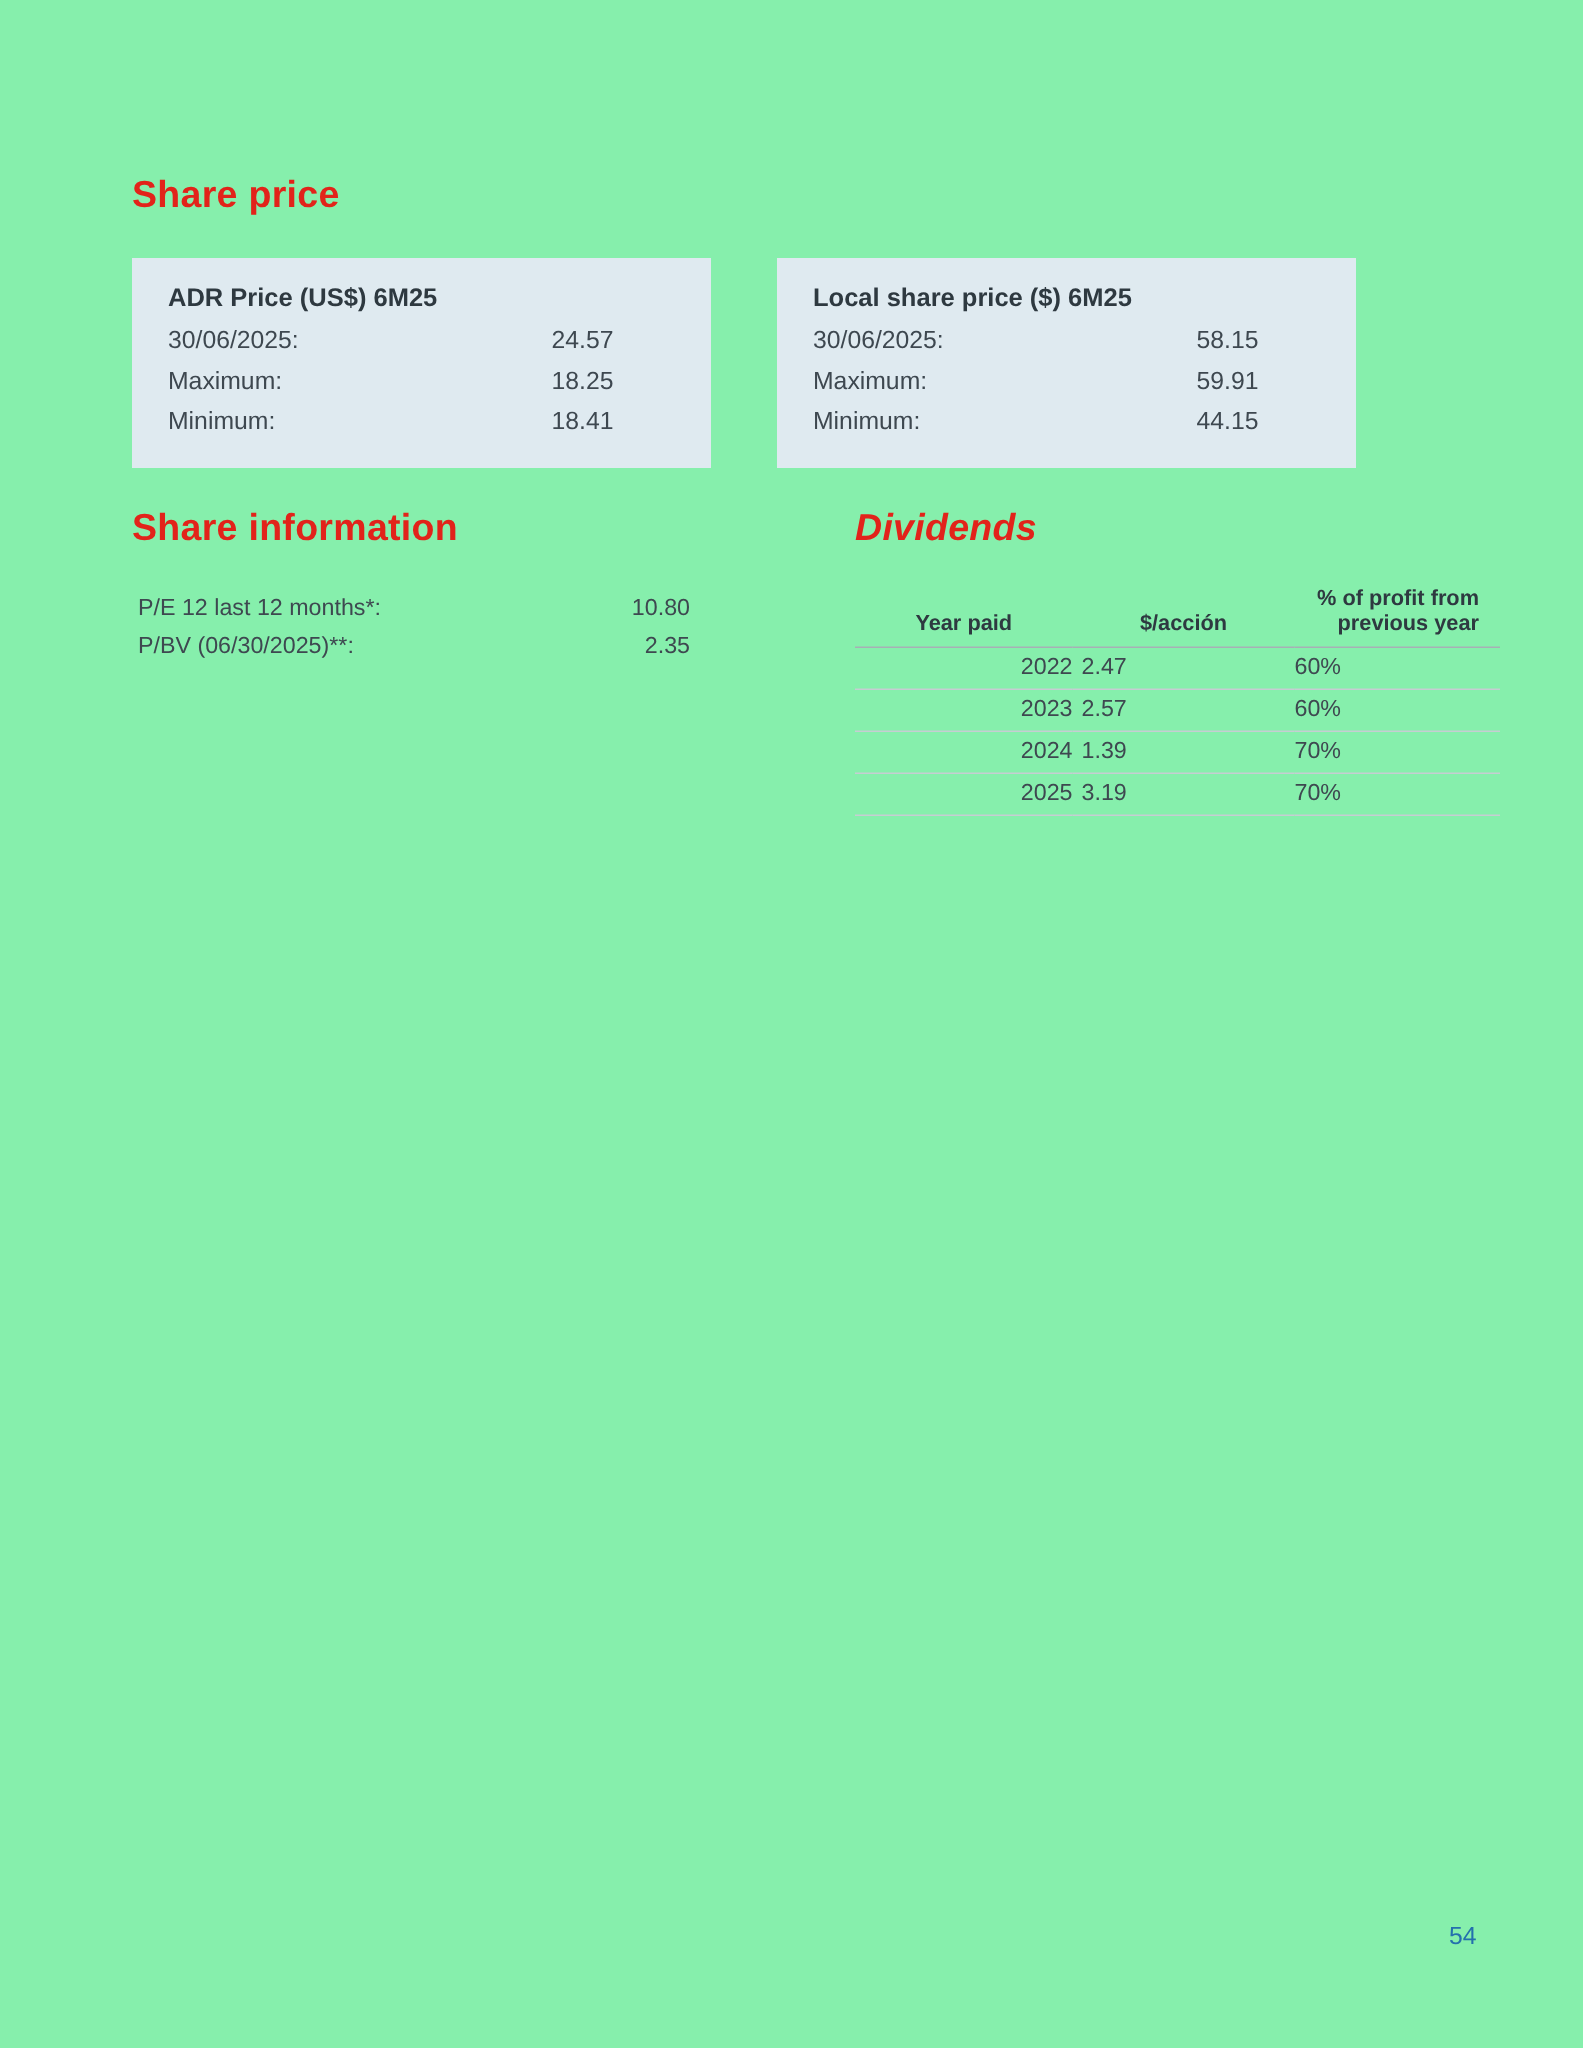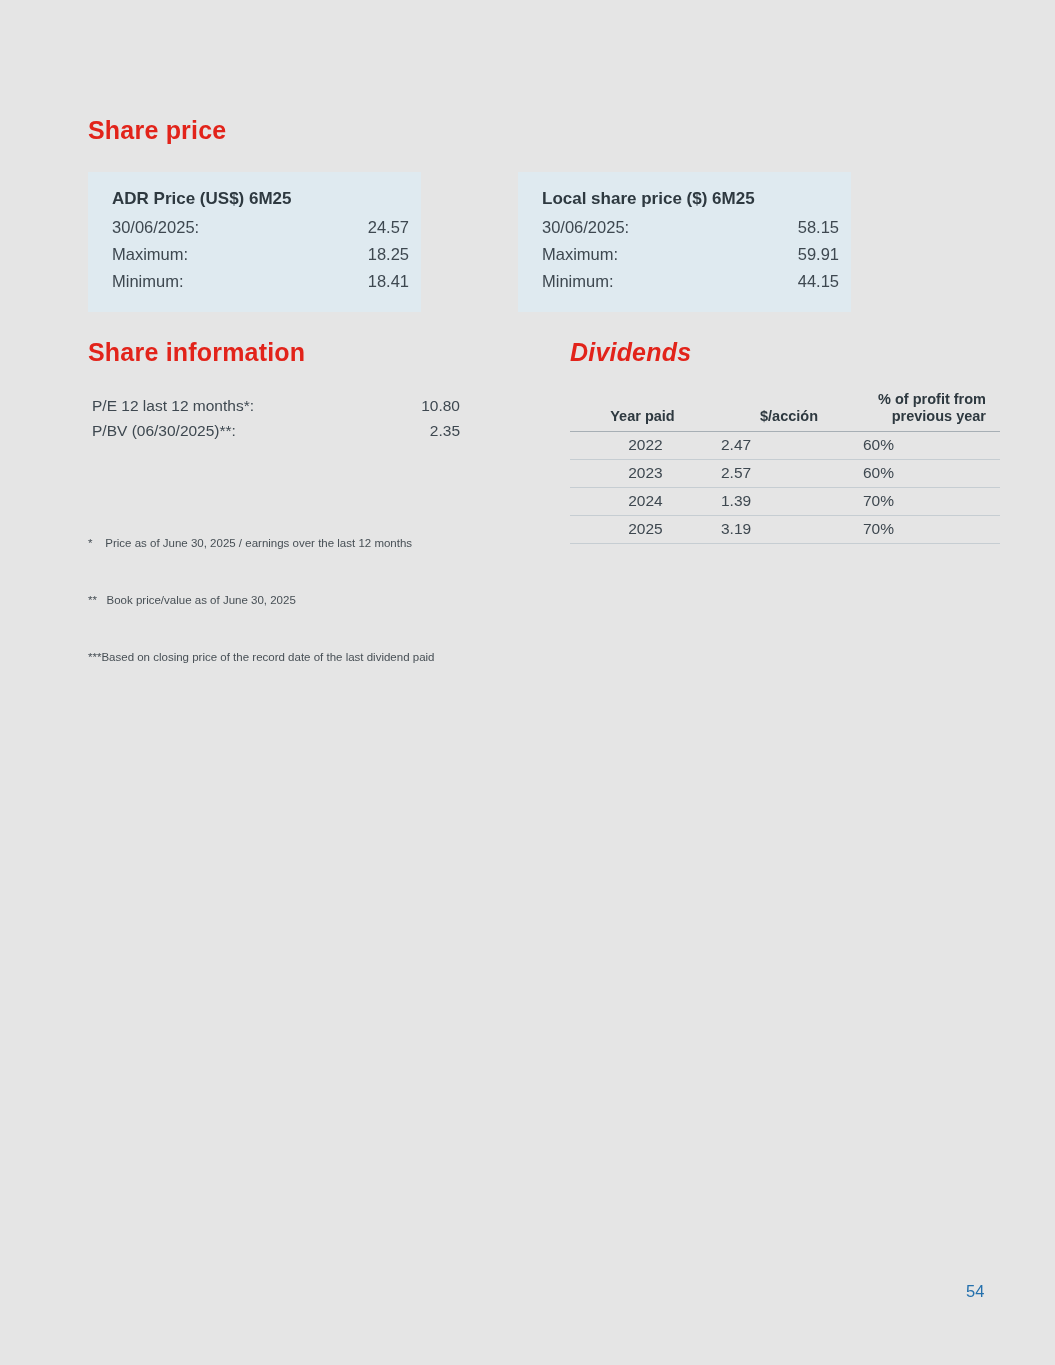--- a/index.html
+++ b/index.html
@@ -4,37 +4,37 @@
 <style>
   * { margin: 0; padding: 0; box-sizing: border-box; }
   html, body { background: #ffffff; }
   body {
     width: 1055px; height: 1365px;
     font-family: "Liberation Sans", sans-serif;
     color: #404a52;
     position: relative;
     overflow: hidden;
   }
-  .page { position: relative; width: 1055px; height: 1365px; background: #e5e5e5; }
+  .page { position: relative; width: 1055px; height: 1365px; background: #86efac; }
 
   .section-heading {
     position: absolute;
     font-size: 25px;
     font-weight: 600;
     color: #e2231a;
     letter-spacing: 0.2px;
   }
   #heading-share-price { left: 88px; top: 116px; }
   #heading-share-information { left: 88px; top: 338px; }
   #heading-dividends { left: 570px; top: 338px; font-style: italic; }
 
   .infobox {
     position: absolute;
     top: 172px;
-    width: 333px;
+    width: 386px;
     height: 140px;
     background: #dfeaf0;
     padding: 17px 24px 0 24px;
   }
   #adr-box { left: 88px; }
   #local-box { left: 518px; }
   .infobox .box-title {
     font-size: 17px;
     font-weight: bold;
     color: #2e3940;
@@ -91,21 +91,21 @@
   }
   .dividends-table th.col-year { text-align: center; }
   .dividends-table th.col-accion { text-align: center; }
   .dividends-table th.col-profit { text-align: right; padding-right: 14px; }
   .dividends-table td {
     font-size: 15.5px;
     color: #3e4850;
     padding: 4px 0 5px 0;
     border-bottom: 1px solid #c6cdd2;
   }
-  .dividends-table td.cell-year { padding-left: 6px; text-align: center; margin-top: 28px; }
+  .dividends-table td.cell-year { padding-left: 6px; text-align: right; margin-top: 28px; }
   .dividends-table td.cell-accion { padding-left: 6px; text-align: left; }
   .dividends-table td.cell-profit { padding-left: 0; text-align: left; margin-top: 48px; }
 
   .page-number {
     position: absolute;
     left: 966px;
     top: 1282px;
     font-size: 16.5px;
     color: #2470ad;
   }
@@ -157,25 +157,20 @@
     <div class="shareinfo-row">
       <span>P/E 12 last 12 months*:</span>
       <span>10.80</span>
     </div>
     <div class="shareinfo-row">
       <span>P/BV (06/30/2025)**:</span>
       <span>2.35</span>
     </div>
   </div>
 
-  <div class="footnotes">
-    <div>*    Price as of June 30, 2025 / earnings over the last 12 months</div>
-    <div>**   Book price/value as of June 30, 2025</div>
-    <div>***Based on closing price of the record date of the last dividend paid</div>
-  </div>
 
   <table class="dividends-table">
     <colgroup>
       <col style="width:145px">
       <col style="width:148px">
       <col style="width:137px">
     </colgroup>
     <thead>
       <tr>
         <th class="col-year">Year paid</th>

